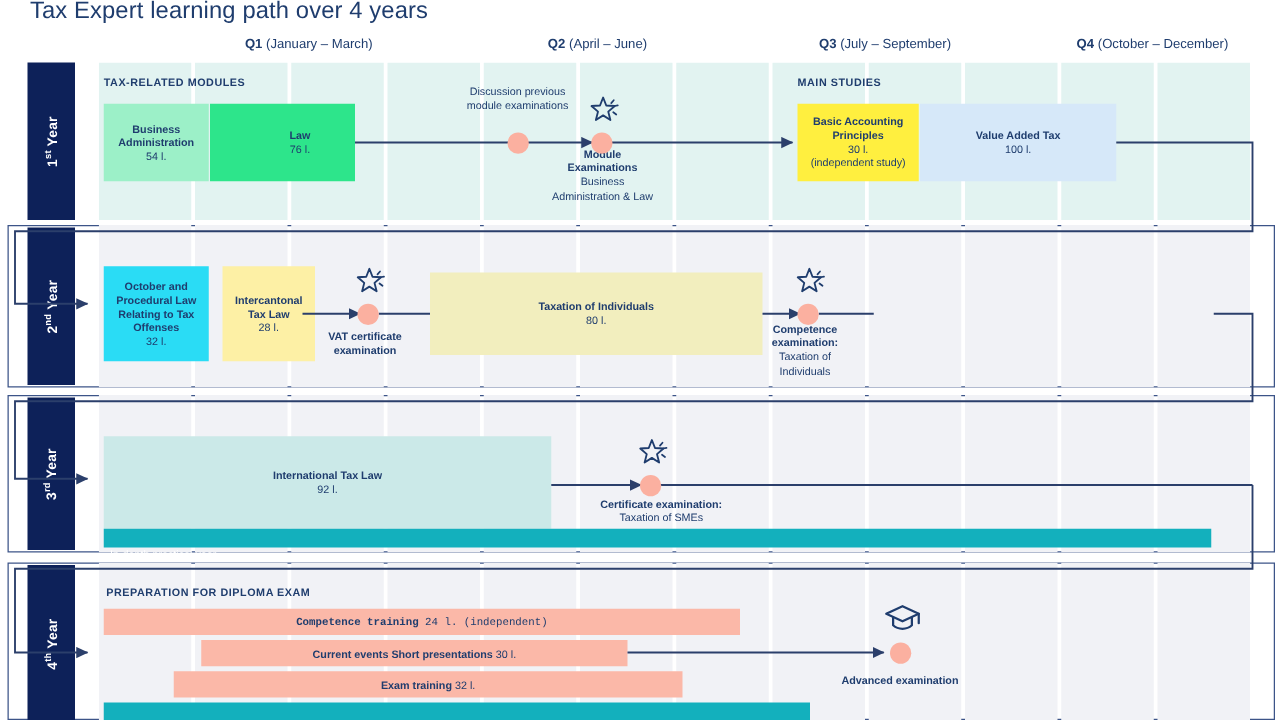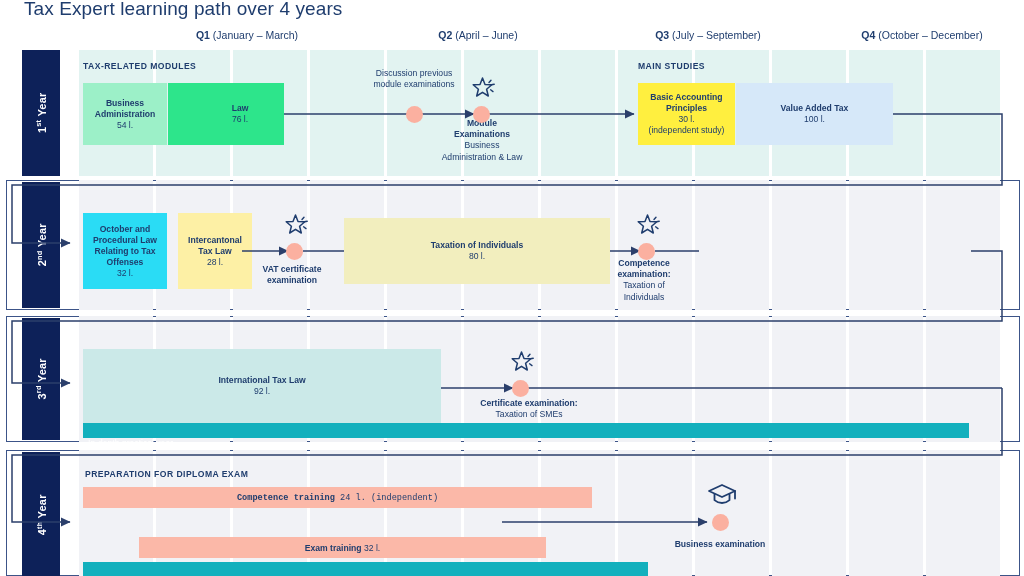--- a/index.html
+++ b/index.html
@@ -284,33 +284,38 @@
   </div>
 
   <div class="caption" style="left:85px;top:469px;">PREPARATION FOR DIPLOMA EXAM</div>
 
   <div class="gbar" style="left:83px;top:487px;width:509px;height:21px;font-family:Liberation Mono, monospace;">
     <div class="gt">
       <b>Competence training</b><span> 24 l. (independent)</span>
     </div>
   </div>
 
+  <div class="gbar" style="left:161px;top:512px;width:341px;height:21px;">
+    <div class="gt">
+      <b>Current events Short presentations</b><span> 30 l.</span>
+    </div>
+  </div>
 
   <div class="gbar" style="left:139px;top:537px;width:407px;height:21px;">
     <div class="gt">
       <b>Exam training</b><span> 32 l.</span>
     </div>
   </div>
 
   <div class="strip" style="left:83px;top:562px;width:565px;height:15px;">
     <span>Advanced practical year</span>
   </div>
 
   <div class="mlab" style="left:655px;top:539px;width:130px;">
-    <b>Business examination</b>
+    <b>Advanced examination</b>
   </div>
 
   <svg class="wires" viewBox="0 0 1024 576">
     <defs>
       <marker id="ah" markerWidth="7" markerHeight="7" refX="6" refY="3.2" orient="auto">
         <path d="M0,0.2 L6.4,3.2 L0,6.2 z" fill="#2b3f6b"></path>
       </marker>
     </defs>
     <g stroke="#2b3f6b" stroke-width="1.5" fill="none">
 

